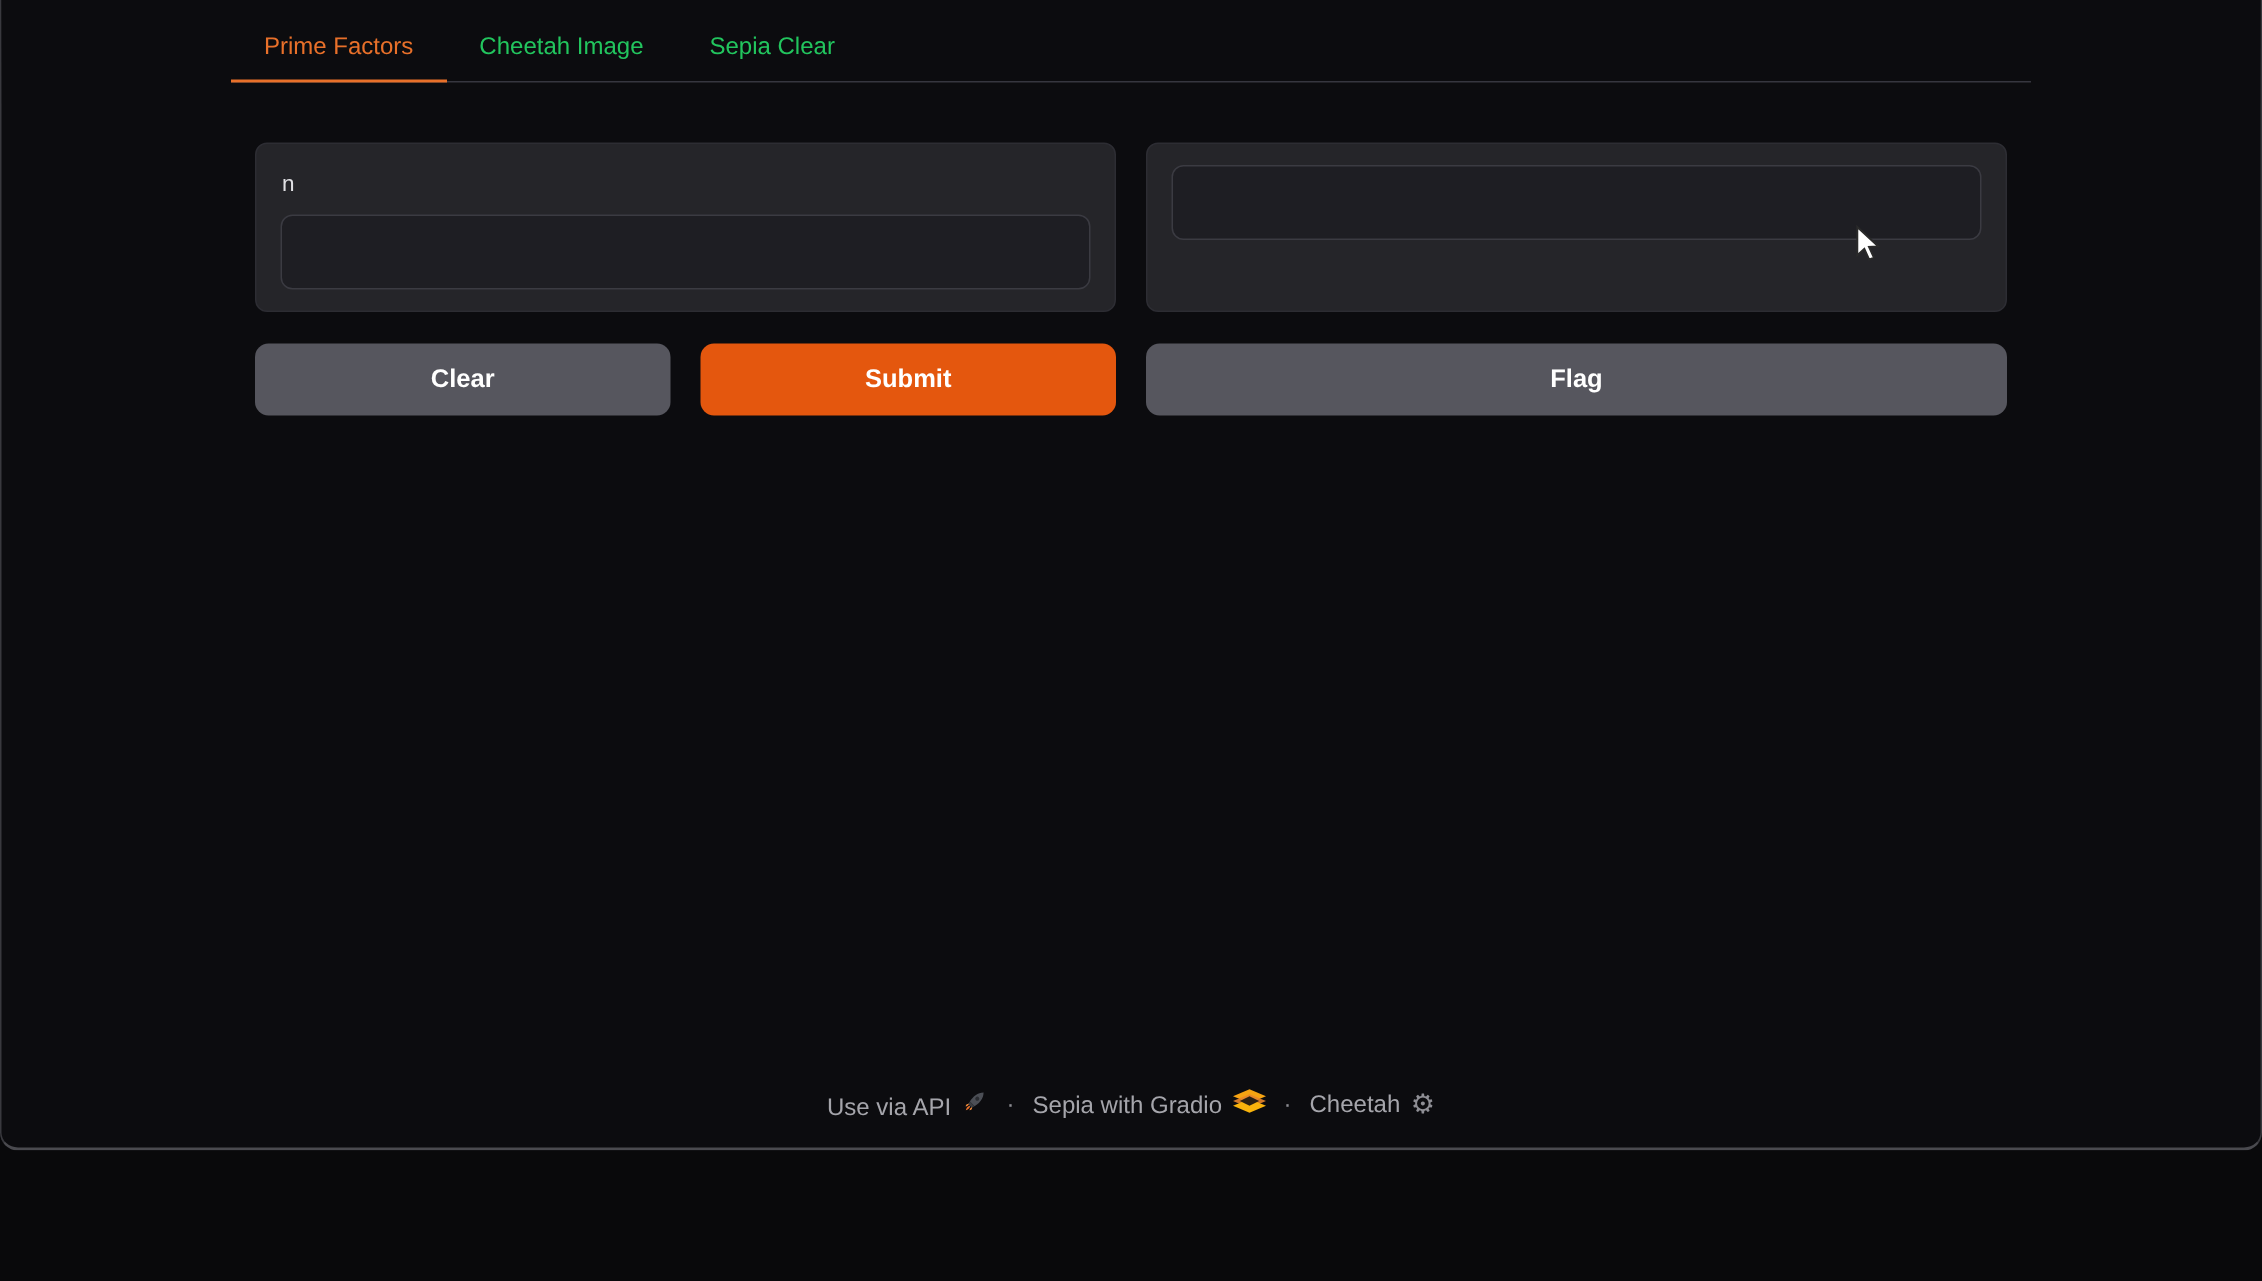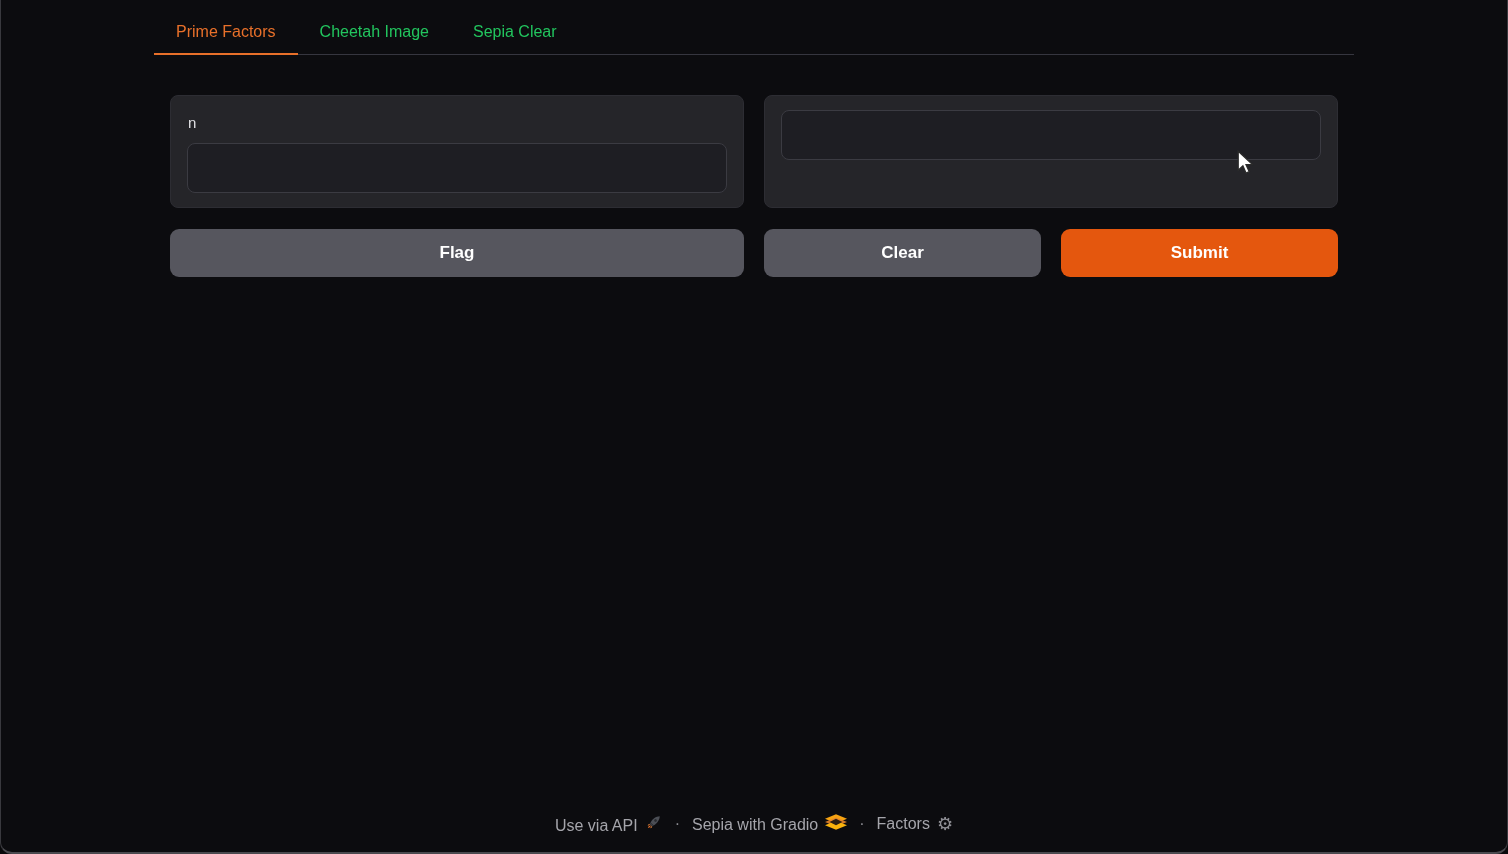--- a/index.html
+++ b/index.html
@@ -1,20 +1,20 @@
 <!DOCTYPE html>
 <html><head>
 <meta charset="utf-8">
 <style>
   * { box-sizing: border-box; margin: 0; padding: 0; }
   html, body { width: 1508px; height: 854px; background: #09090b; }
   body { font-family: "Liberation Sans", sans-serif; overflow: hidden; }
 
   .window {
-    width: 1508px; height: 854px;
+    width: 1508px; height: 767px;
     background: #0c0c0f;
     border: 1px solid #39393e;
     border-top: none;
     border-bottom: 2px solid #4a4a4f;
     border-radius: 0 0 12px 12px;
     display: flex; flex-direction: column;
     position: relative;
   }
   main { flex: 1 1 auto; }
   .container { max-width: 1200px; margin: 0 auto; padding-top: 8px; }
@@ -109,25 +109,25 @@
           <label>n</label>
           <textarea rows="1" style=""></textarea>
         </section>
         <section class="panel">
           <textarea rows="1" readonly="" style=""></textarea>
         </section>
       </div>
 
       <div class="btn-row">
         <div class="half">
-          <button class="btn secondary">Flag</button>
+          <button class="btn secondary">Clear</button>
+          <button class="btn primary">Submit</button>
         </div>
         <div class="half">
-          <button class="btn secondary">Clear</button>
-          <button class="btn primary">Submit</button>
+          <button class="btn secondary">Flag</button>
         </div>
       </div>
 
     </div>
   </main>
 
   <footer>
     <a>
       <span>Use via API</span>
       <span class="icon-svg">
@@ -150,21 +150,21 @@
         <svg width="22" height="16" viewBox="0 0 24 17">
           <path d="M12 0 L24 5 L12 10 L0 5 Z" fill="#f6a312"></path>
           <path d="M12 3.5 L24 8.5 L12 13.5 L0 8.5 Z" fill="#e8852c" opacity="0.9"></path>
           <path d="M12 7 L24 12 L12 17 L0 12 Z" fill="#f9b30c"></path>
           <path d="M12 5 L19 8.5 L12 12 L5 8.5 Z" fill="#2a2013"></path>
         </svg>
       </span>
     </a>
     <span class="sep">·</span>
     <a>
-      <span>Factors</span>
+      <span>Cheetah</span>
       <span class="gear-glyph">⚙</span>
     </a>
   </footer>
 
   <span class="cursor">
     <svg width="22" height="26" viewBox="0 0 14 20">
       <path d="M1 1 L1 15.5 L4.6 12.2 L7.1 17.8 L9.5 16.7 L7 11.2 L11.8 11 Z" fill="#ffffff" stroke="#2a2a2a" stroke-width="1"></path>
     </svg>
   </span>
 </div>

